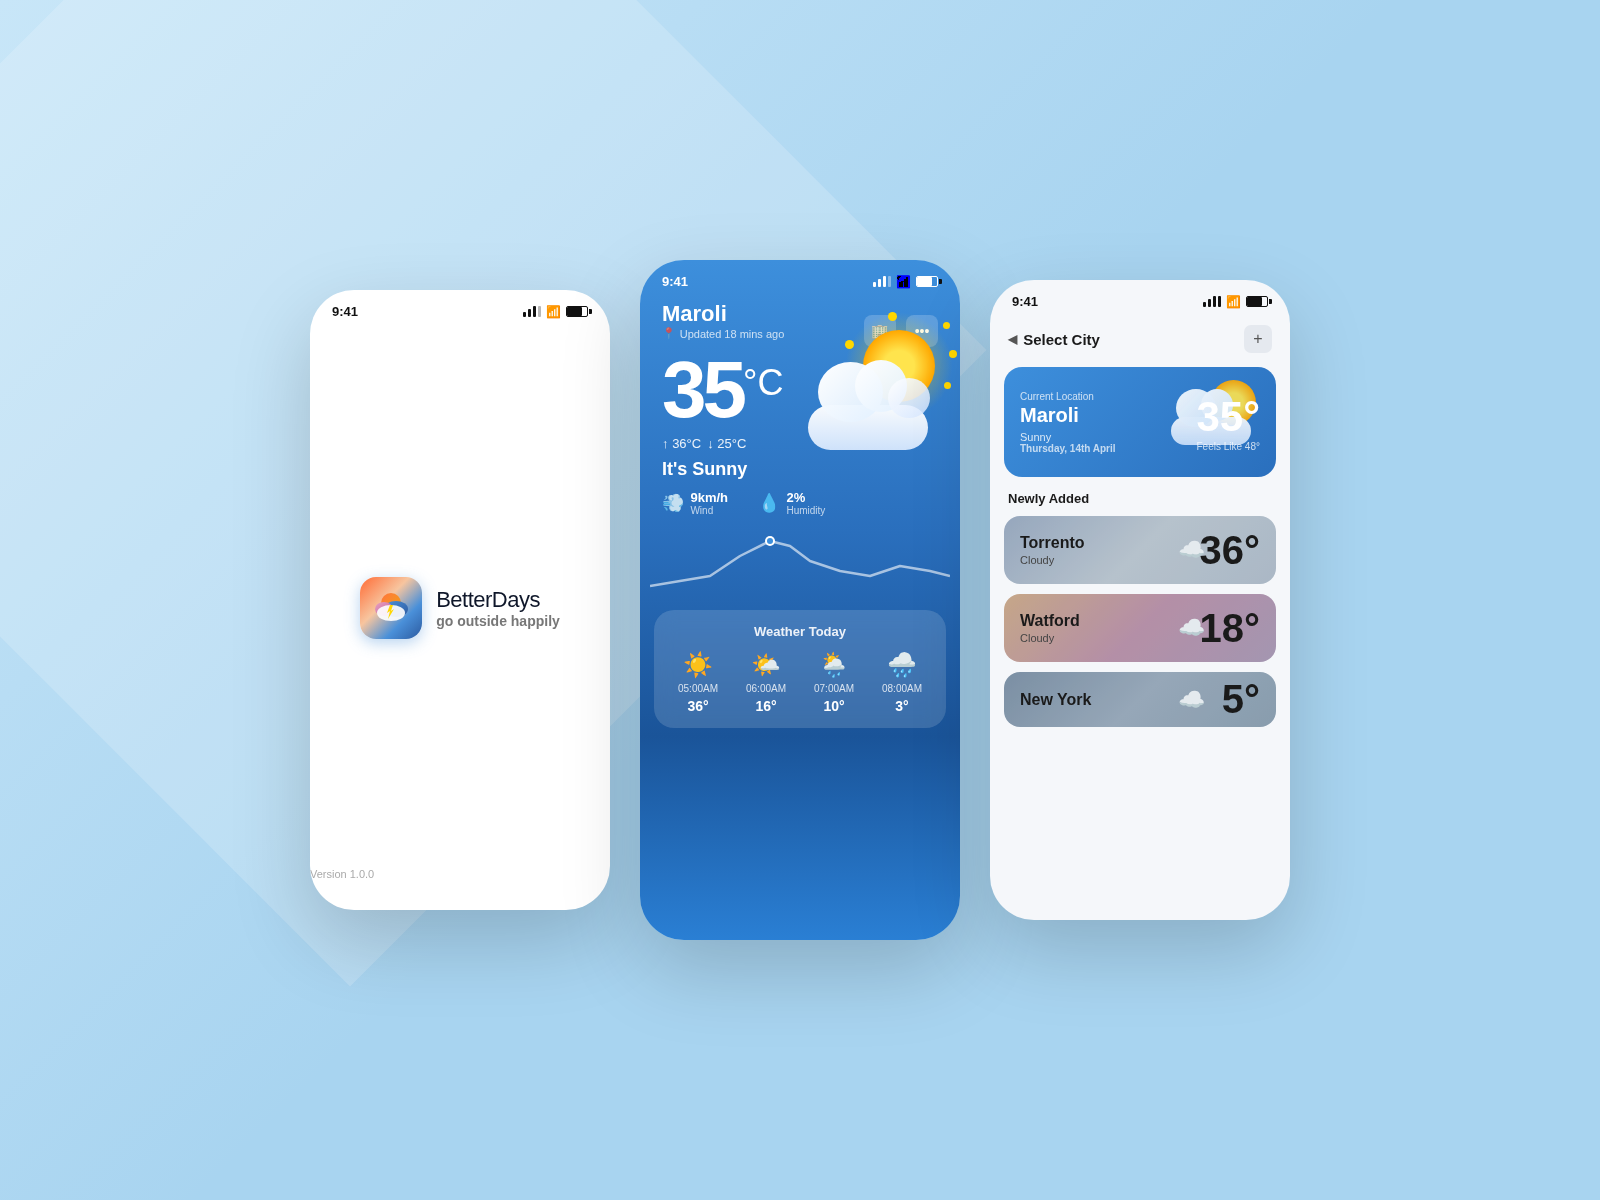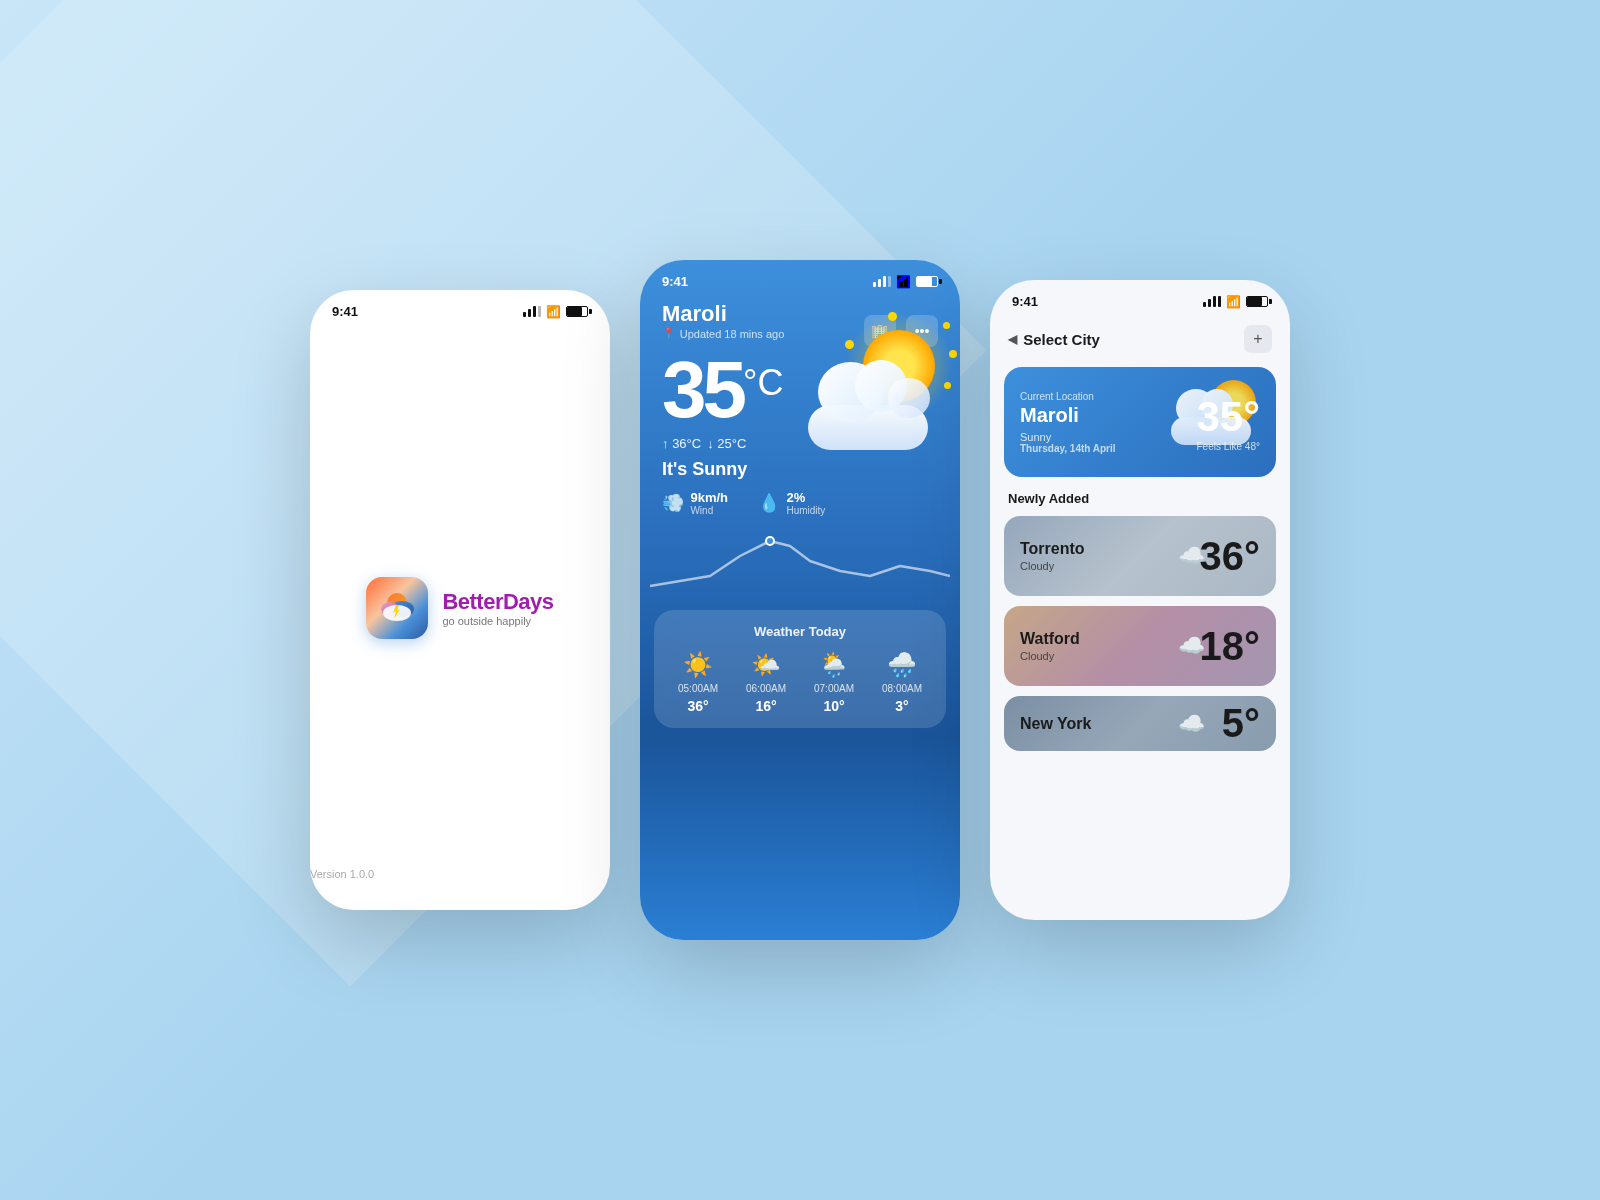--- a/index.html
+++ b/index.html
@@ -114,28 +114,28 @@
       border-radius: 16px;
       background: linear-gradient(135deg, #ff6b35 0%, #f7c59f 40%, #4a90d9 70%, #2c5aa0 100%);
       display: flex;
       align-items: center;
       justify-content: center;
       font-size: 28px;
       box-shadow: 0 4px 15px rgba(74,144,217,0.4);
     }
     .logo-text h2 {
       font-size: 22px;
+      font-weight: 400;
+      color: #0f172a;
+      letter-spacing: -0.5px;
+    }
+    .logo-text p {
+      font-size: 14px;
+      color: #777;
       font-weight: 700;
-      color: #a21caf;
-      letter-spacing: -0.5px;
-    }
-    .logo-text p {
-      font-size: 11px;
-      color: #777;
-      font-weight: 400;
     }
     .version {
       position: absolute;
       bottom: 30px;
       font-size: 11px;
       color: #aaa;
     }
 
     
     .phone-main {
@@ -359,21 +359,21 @@
       font-size: 13px;
       font-weight: 700;
       color: #1a1a1a;
     }
 
     
     .city-card {
       margin: 0 14px 10px;
       border-radius: 16px;
       overflow: hidden;
-      height: 80px;
+      height: 68px;
       position: relative;
       display: flex;
       align-items: center;
       justify-content: space-between;
       padding: 0 16px;
     }
     .city-card-bg {
       position: absolute;
       inset: 0;
       background-size: cover;

